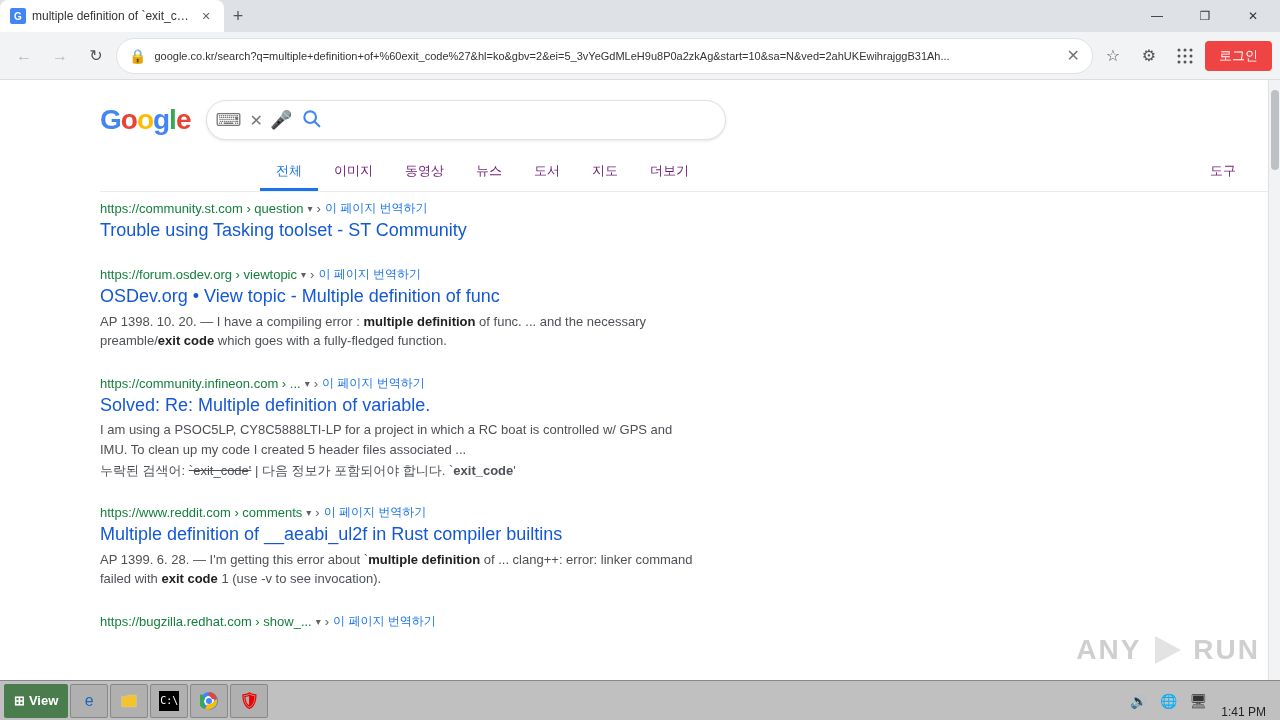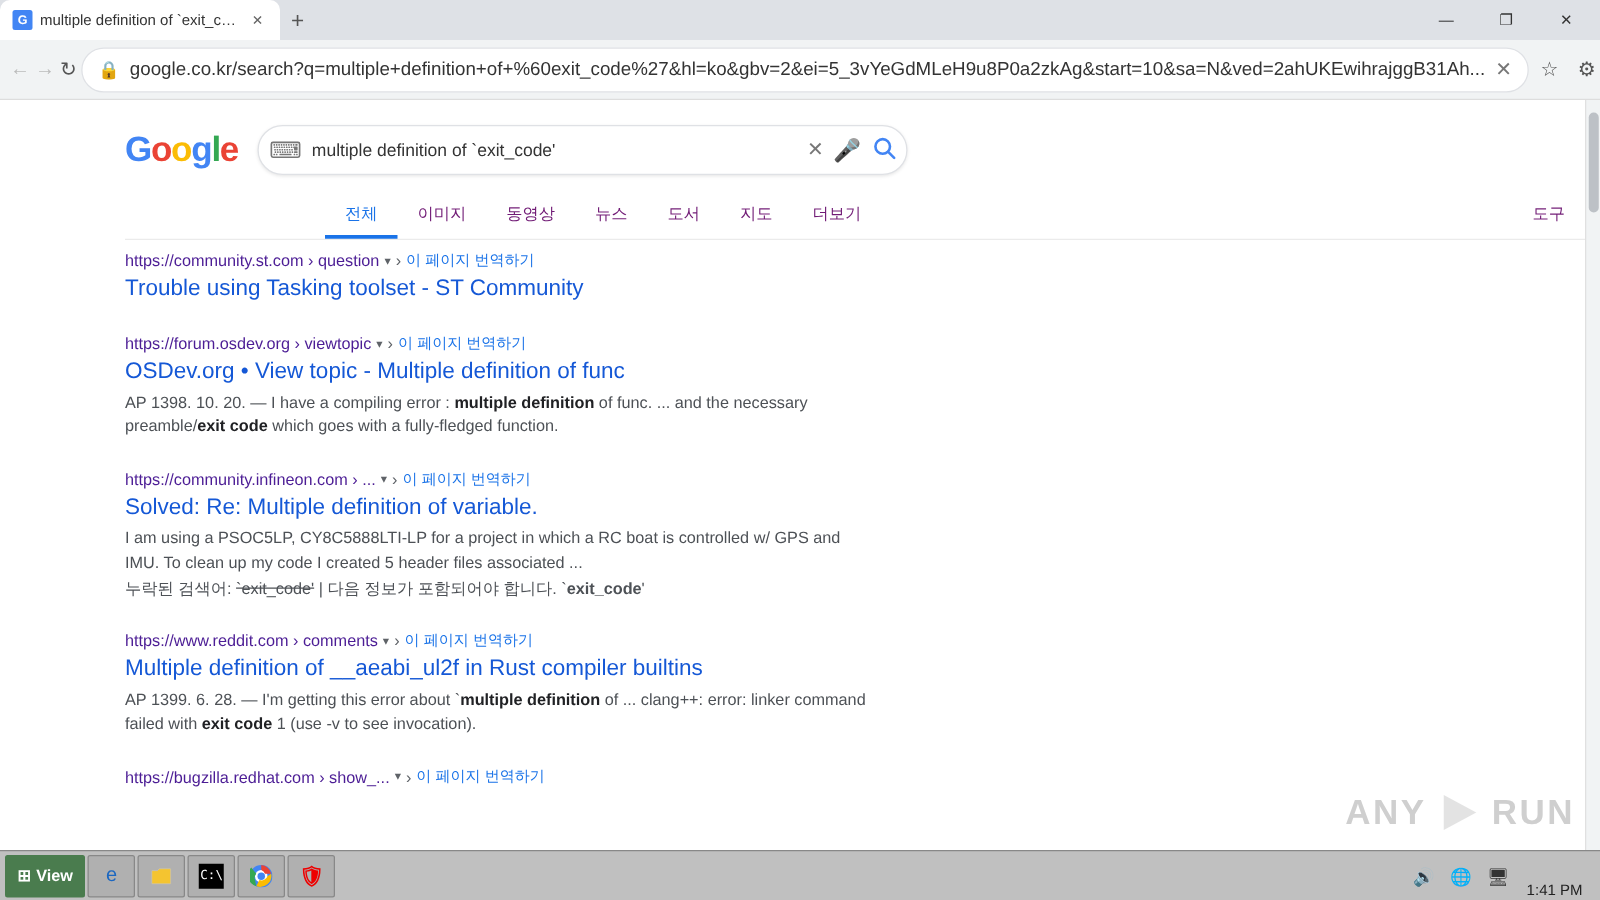--- a/index.html
+++ b/index.html
@@ -91,21 +91,21 @@
       border-radius: 20px;
       display: flex;
       align-items: center;
       padding: 0 12px;
       gap: 8px;
       font-size: 13px;
       color: #333;
     }
     .url-text {
       flex: 1;
-      font-size: 15px;
+      font-size: 11px;
       white-space: nowrap;
       overflow: hidden;
       text-overflow: ellipsis;
       color: #333;
     }
     .url-icon { color: #aaa; font-size: 14px; cursor: pointer; }
     .addressbar-right {
       display: flex; gap: 4px; align-items: center;
     }
     .addr-icon-btn {
@@ -196,21 +196,21 @@
       cursor: pointer;
       color: #777;
       font-size: 16px;
     }
 
     
     .search-tabs {
       display: flex;
       align-items: center;
       border-bottom: 1px solid #ebebeb;
-      padding: 0 0 0 160px;
+      padding: 0 16px 0 160px;
       gap: 0;
       margin-bottom: 8px;
     }
     .stab {
       padding: 8px 16px;
       font-size: 13px;
       color: #701a75;
       cursor: pointer;
       border-bottom: 3px solid transparent;
       white-space: nowrap;
@@ -223,21 +223,21 @@
       max-width: 600px;
     }
     .result-url-line {
       display: flex;
       align-items: center;
       gap: 4px;
       margin-bottom: 2px;
     }
     .result-url {
       font-size: 13px;
-      color: #4c1d95;
+      color: #15803d;
     }
     .result-translate-link {
       font-size: 12px;
       color: #1a73e8;
       cursor: pointer;
       text-decoration: none;
     }
     .result-title {
       font-size: 18px;
       color: #1558d6;
@@ -420,21 +420,20 @@
 
 <div class="main-content">
   <div class="results-area">
 
     <div class="search-header">
       <div class="google-logo">
         <span class="g-blue">G</span><span class="g-red">o</span><span class="g-yellow">o</span><span class="g-blue">g</span><span class="g-green">l</span><span class="g-red">e</span>
       </div>
       <div class="search-box-wrap">
         <span class="keyboard-icon-btn">⌨</span>
-        <input class="search-input" type="text" value="multiple definition of `exit_code'" style="">
         <span class="clear-btn">✕</span>
         <span class="voice-icon-btn">🎤</span>
         <span class="search-icon-btn">
           <svg width="20" height="20" viewBox="0 0 24 24">
             <circle cx="11" cy="11" r="7" fill="none" stroke="#4285f4" stroke-width="2.5"></circle>
             <line x1="16.5" y1="16.5" x2="22" y2="22" stroke="#4285f4" stroke-width="2.5" stroke-linecap="round"></line>
           </svg>
         </span>
       </div>
     </div>

